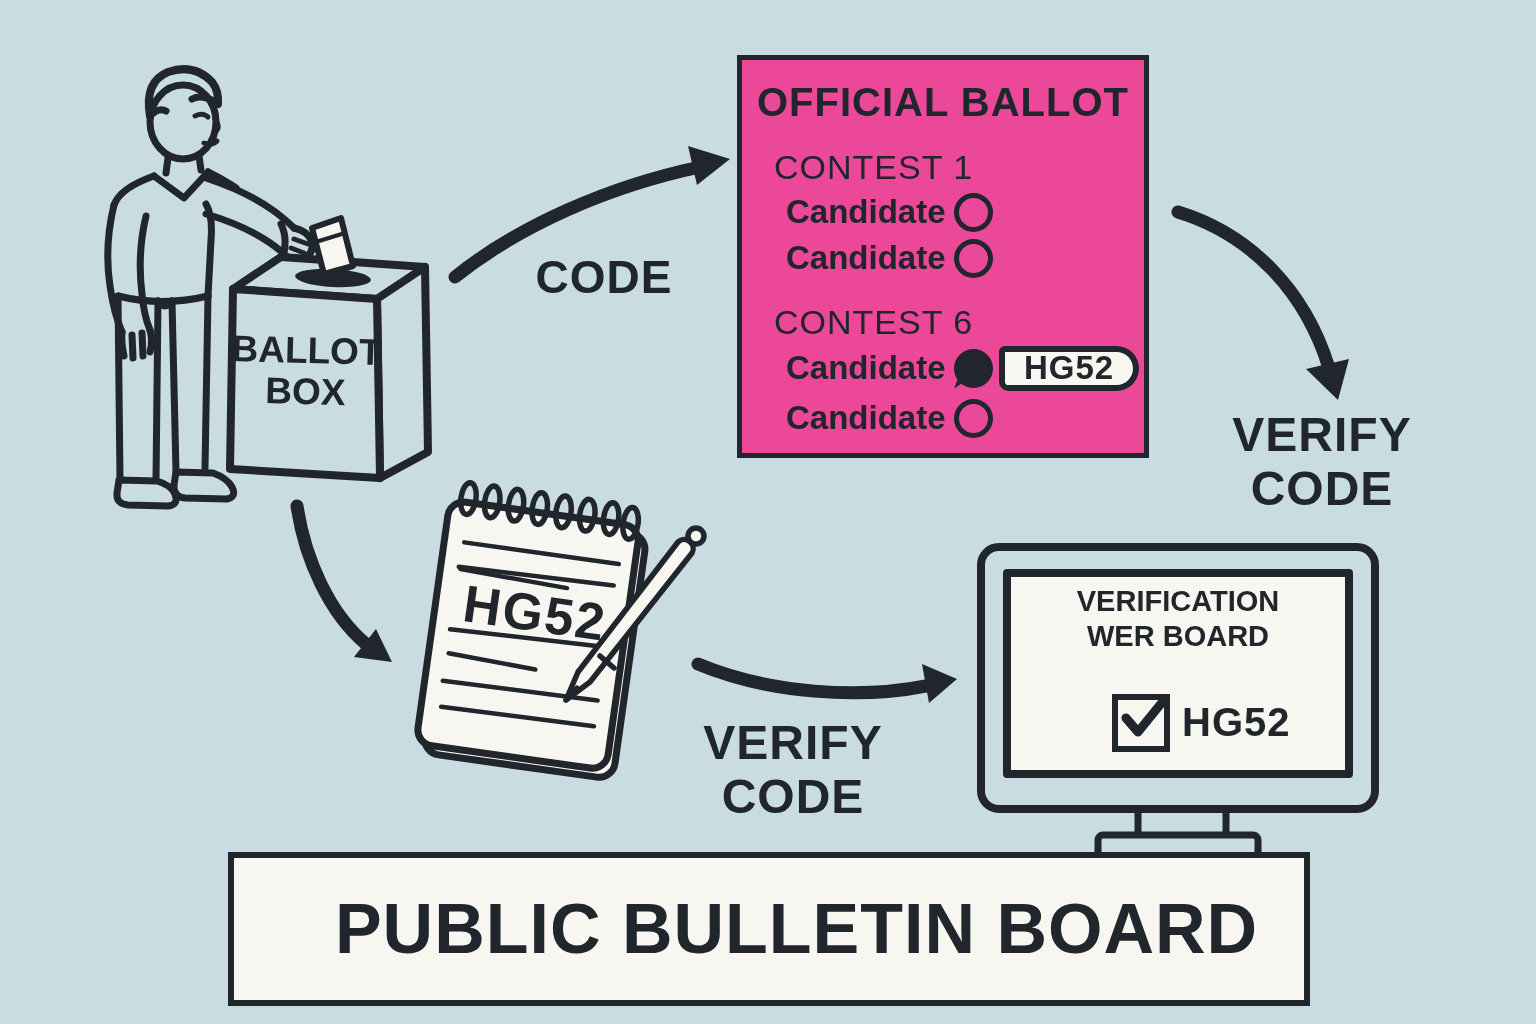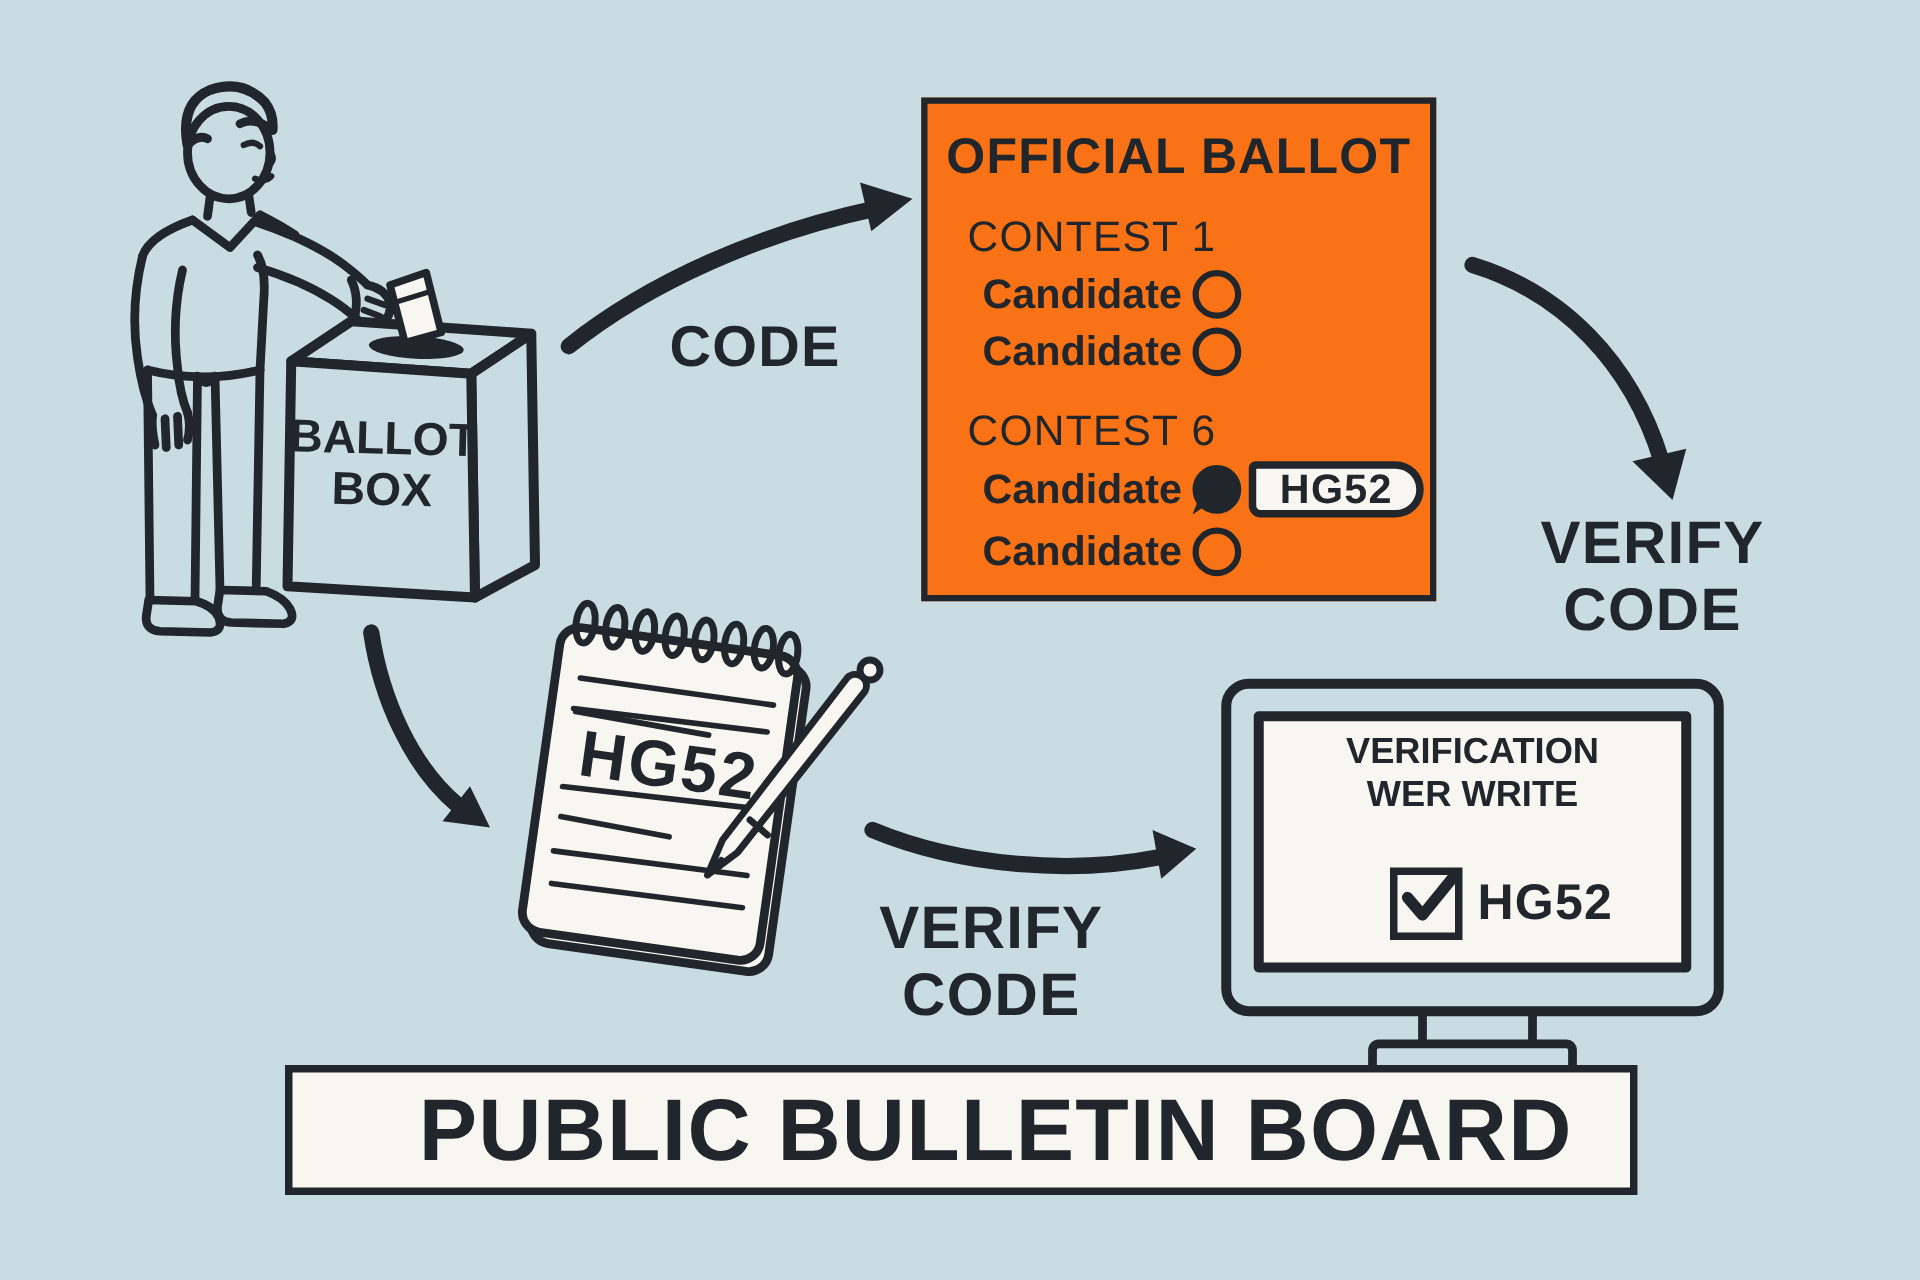--- a/index.html
+++ b/index.html
@@ -8,21 +8,21 @@
     background:#c9dce2;color:#20262b;
     font-family:"Liberation Sans",sans-serif;
   }
   .abs{position:absolute;}
   svg.illustration{position:absolute;left:0;top:0;}
   .lbl{font-weight:bold;text-align:center;color:#20262b;line-height:1.12;letter-spacing:1px;}
 
   
   .ballot-card{
     left:737px;top:55px;width:412px;height:403px;box-sizing:border-box;
-    background:#f97316;border:5px solid #20262b;margin-top:23px;
+    background:#ec4899;border:5px solid #20262b;
   }
   .card-title{position:absolute;top:20px;left:0;right:0;text-align:center;
     font-size:40px;font-weight:bold;letter-spacing:1px;}
   .contest-h{position:absolute;left:32px;font-size:34px;font-weight:normal;letter-spacing:1px;}
   .crow{position:absolute;left:44px;height:44px;display:flex;align-items:center;gap:10px;}
   .clabel{font-size:33px;font-weight:bold;width:158px;}
   .bubble{width:29px;height:29px;border:5px solid #20262b;border-radius:50%;flex:0 0 auto;}
   .bubble.filled{background:#20262b;position:relative;}
   .bubble.filled::after{
     content:"";position:absolute;left:-5px;bottom:-6px;width:12px;height:12px;background:#20262b;
@@ -48,21 +48,21 @@
   .pad-code{left:460px;top:584px;width:150px;font-size:52px;transform:rotate(8deg);letter-spacing:2px;}
 
   
   .screen-title{left:1007px;top:584px;width:342px;font-size:29px;line-height:1.22;letter-spacing:0;}
   .check-box{left:1112px;top:694px;width:46px;height:46px;border:6px solid #20262b;background:#f8f6f0;}
   .check-box svg{position:absolute;left:-2px;top:-8px;overflow:visible;}
   .screen-code{left:1182px;top:700px;font-size:40px;font-weight:bold;letter-spacing:1px;}
 
   
   .banner{
-    left:228px;top:852px;width:1082px;height:104px;box-sizing:border-box;
+    left:228px;top:852px;width:1082px;height:154px;box-sizing:border-box;
     background:#f8f6f0;border:6px solid #20262b;
     display:flex;align-items:center;justify-content:center;padding-left:55px;
     font-size:70px;font-weight:bold;letter-spacing:1px;white-space:nowrap;
   }
 </style>
 </head>
 <body>
 
 <div class="stage">
 
@@ -217,21 +217,21 @@
 
   <div class="abs lbl verify-bottom">
     <span>VERIFY</span>
     <span>CODE</span>
   </div>
 
   <div class="abs lbl pad-code">HG52</div>
 
   <div class="abs lbl screen-title">
     <span>VERIFICATION</span>
-    <span>WER WRITE</span>
+    <span>WER BOARD</span>
   </div>
   <div class="abs check-box">
     <svg width="52" height="46">
       <polyline points="10,26 22,40 48,8" stroke="#20262b" stroke-width="9" fill="none" stroke-linecap="round" stroke-linejoin="round"></polyline>
     </svg>
   </div>
   <div class="abs screen-code">HG52</div>
 
   <div class="abs banner">
     <span>PUBLIC BULLETIN BOARD</span>

